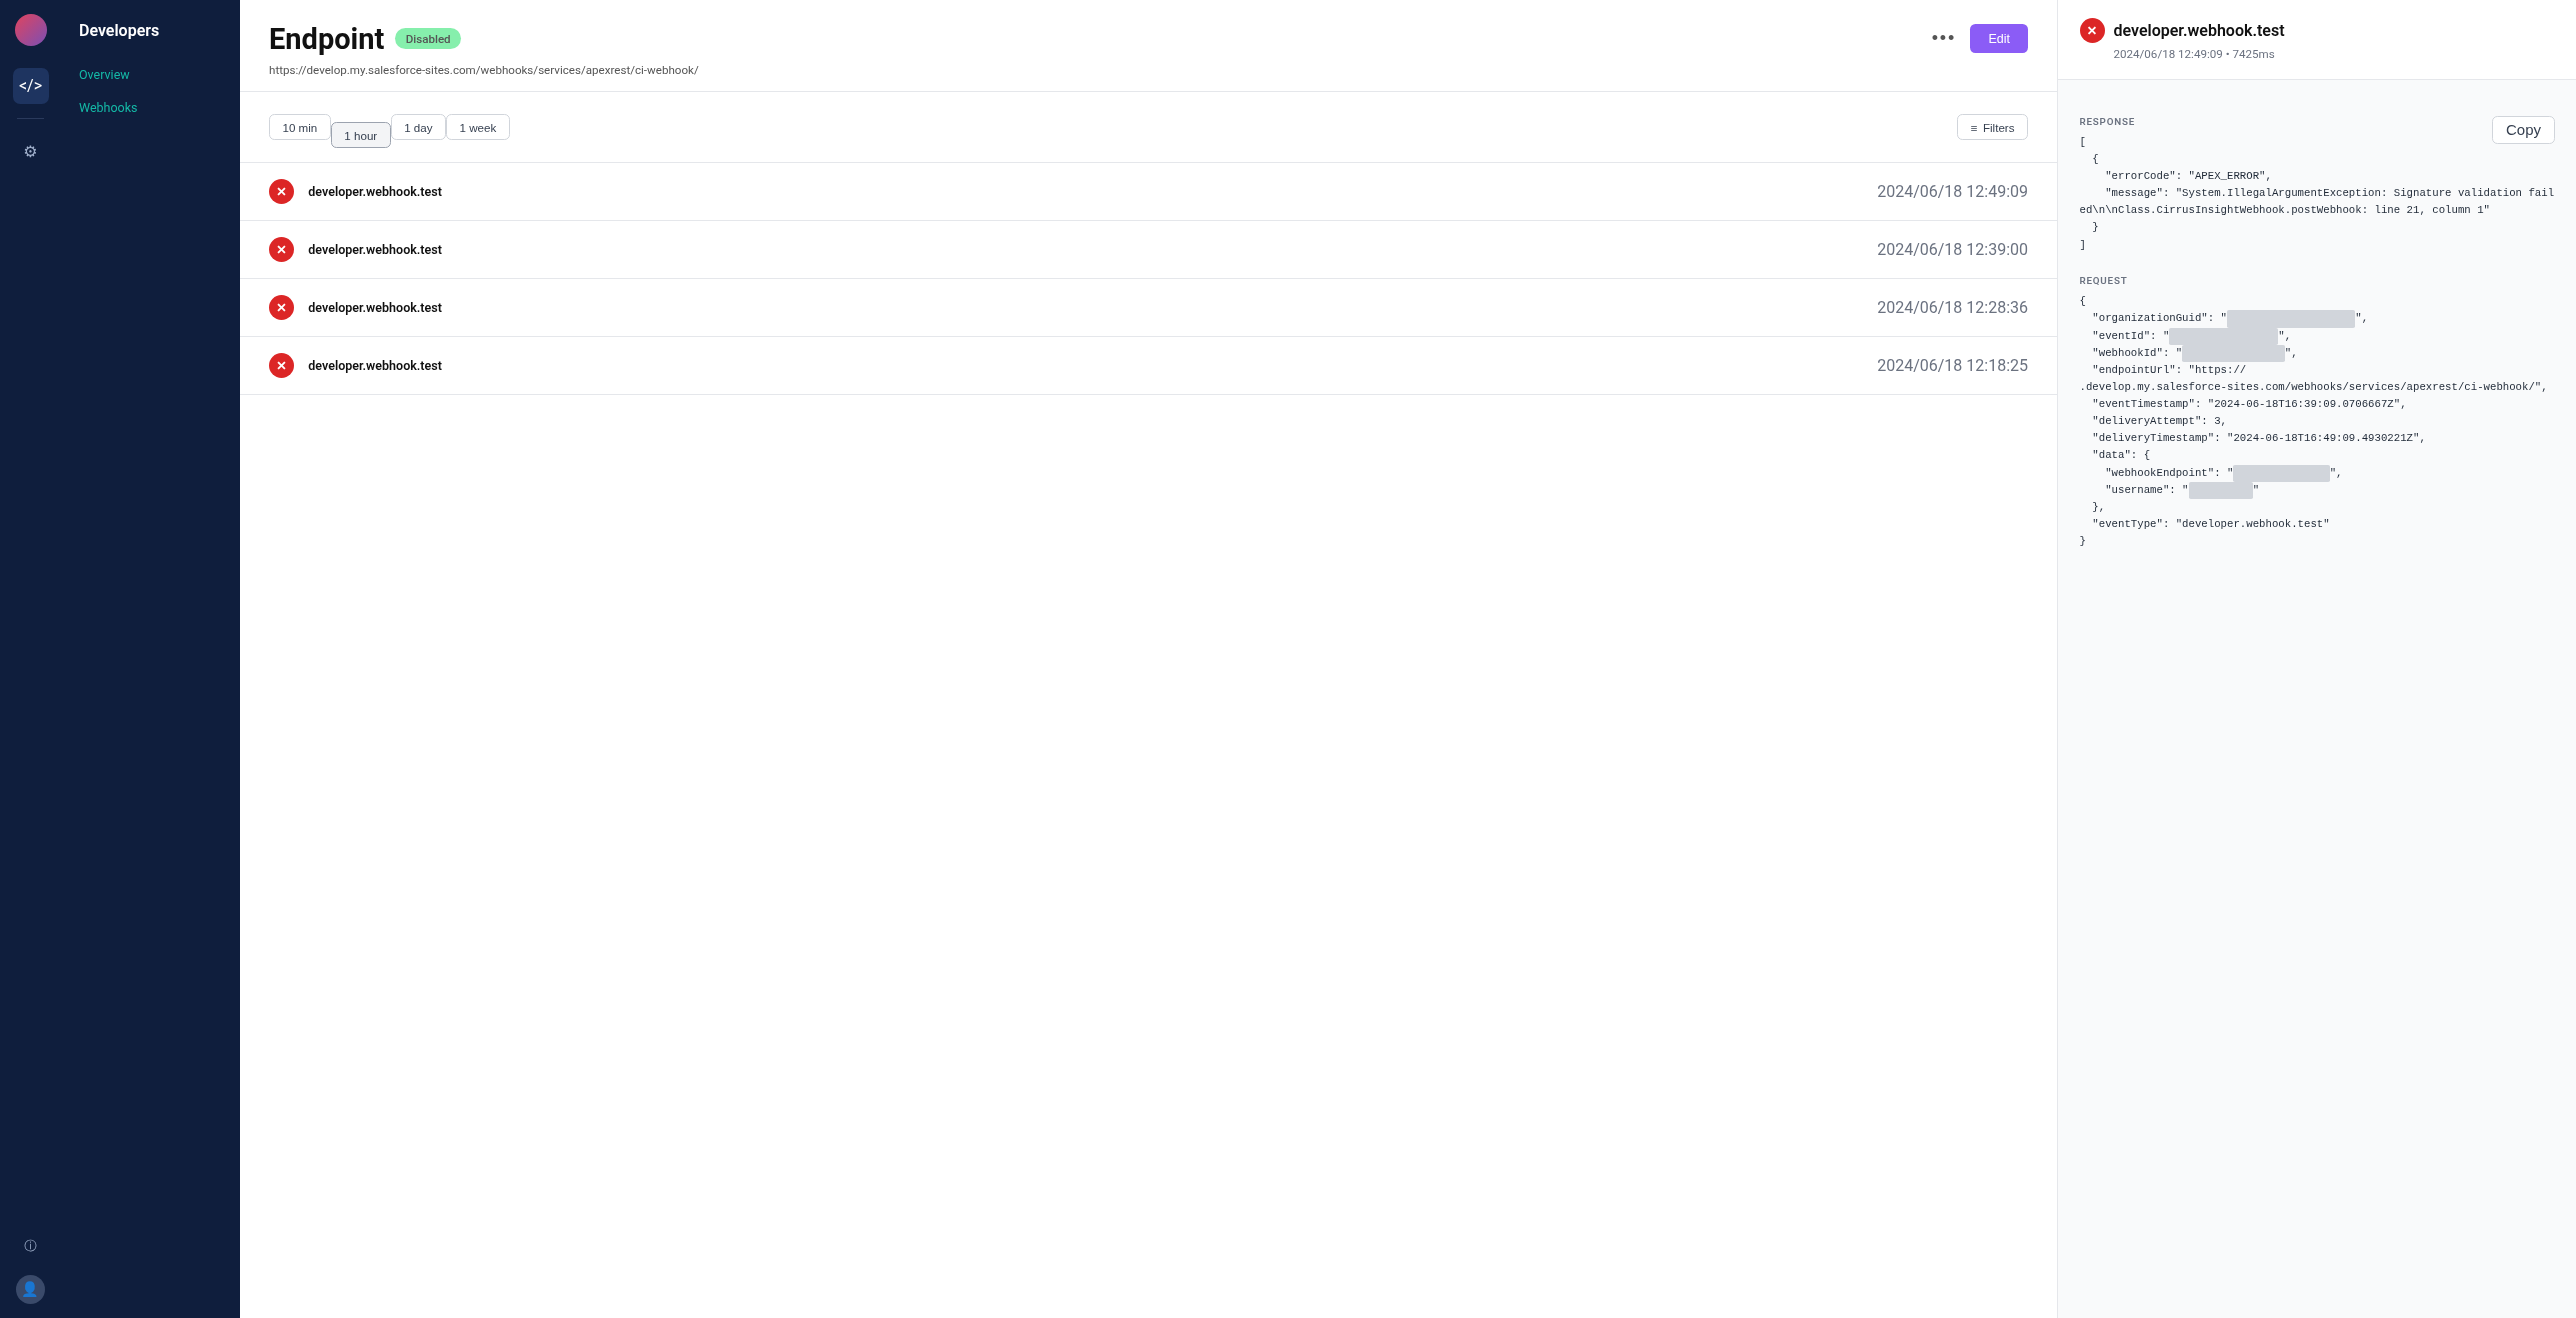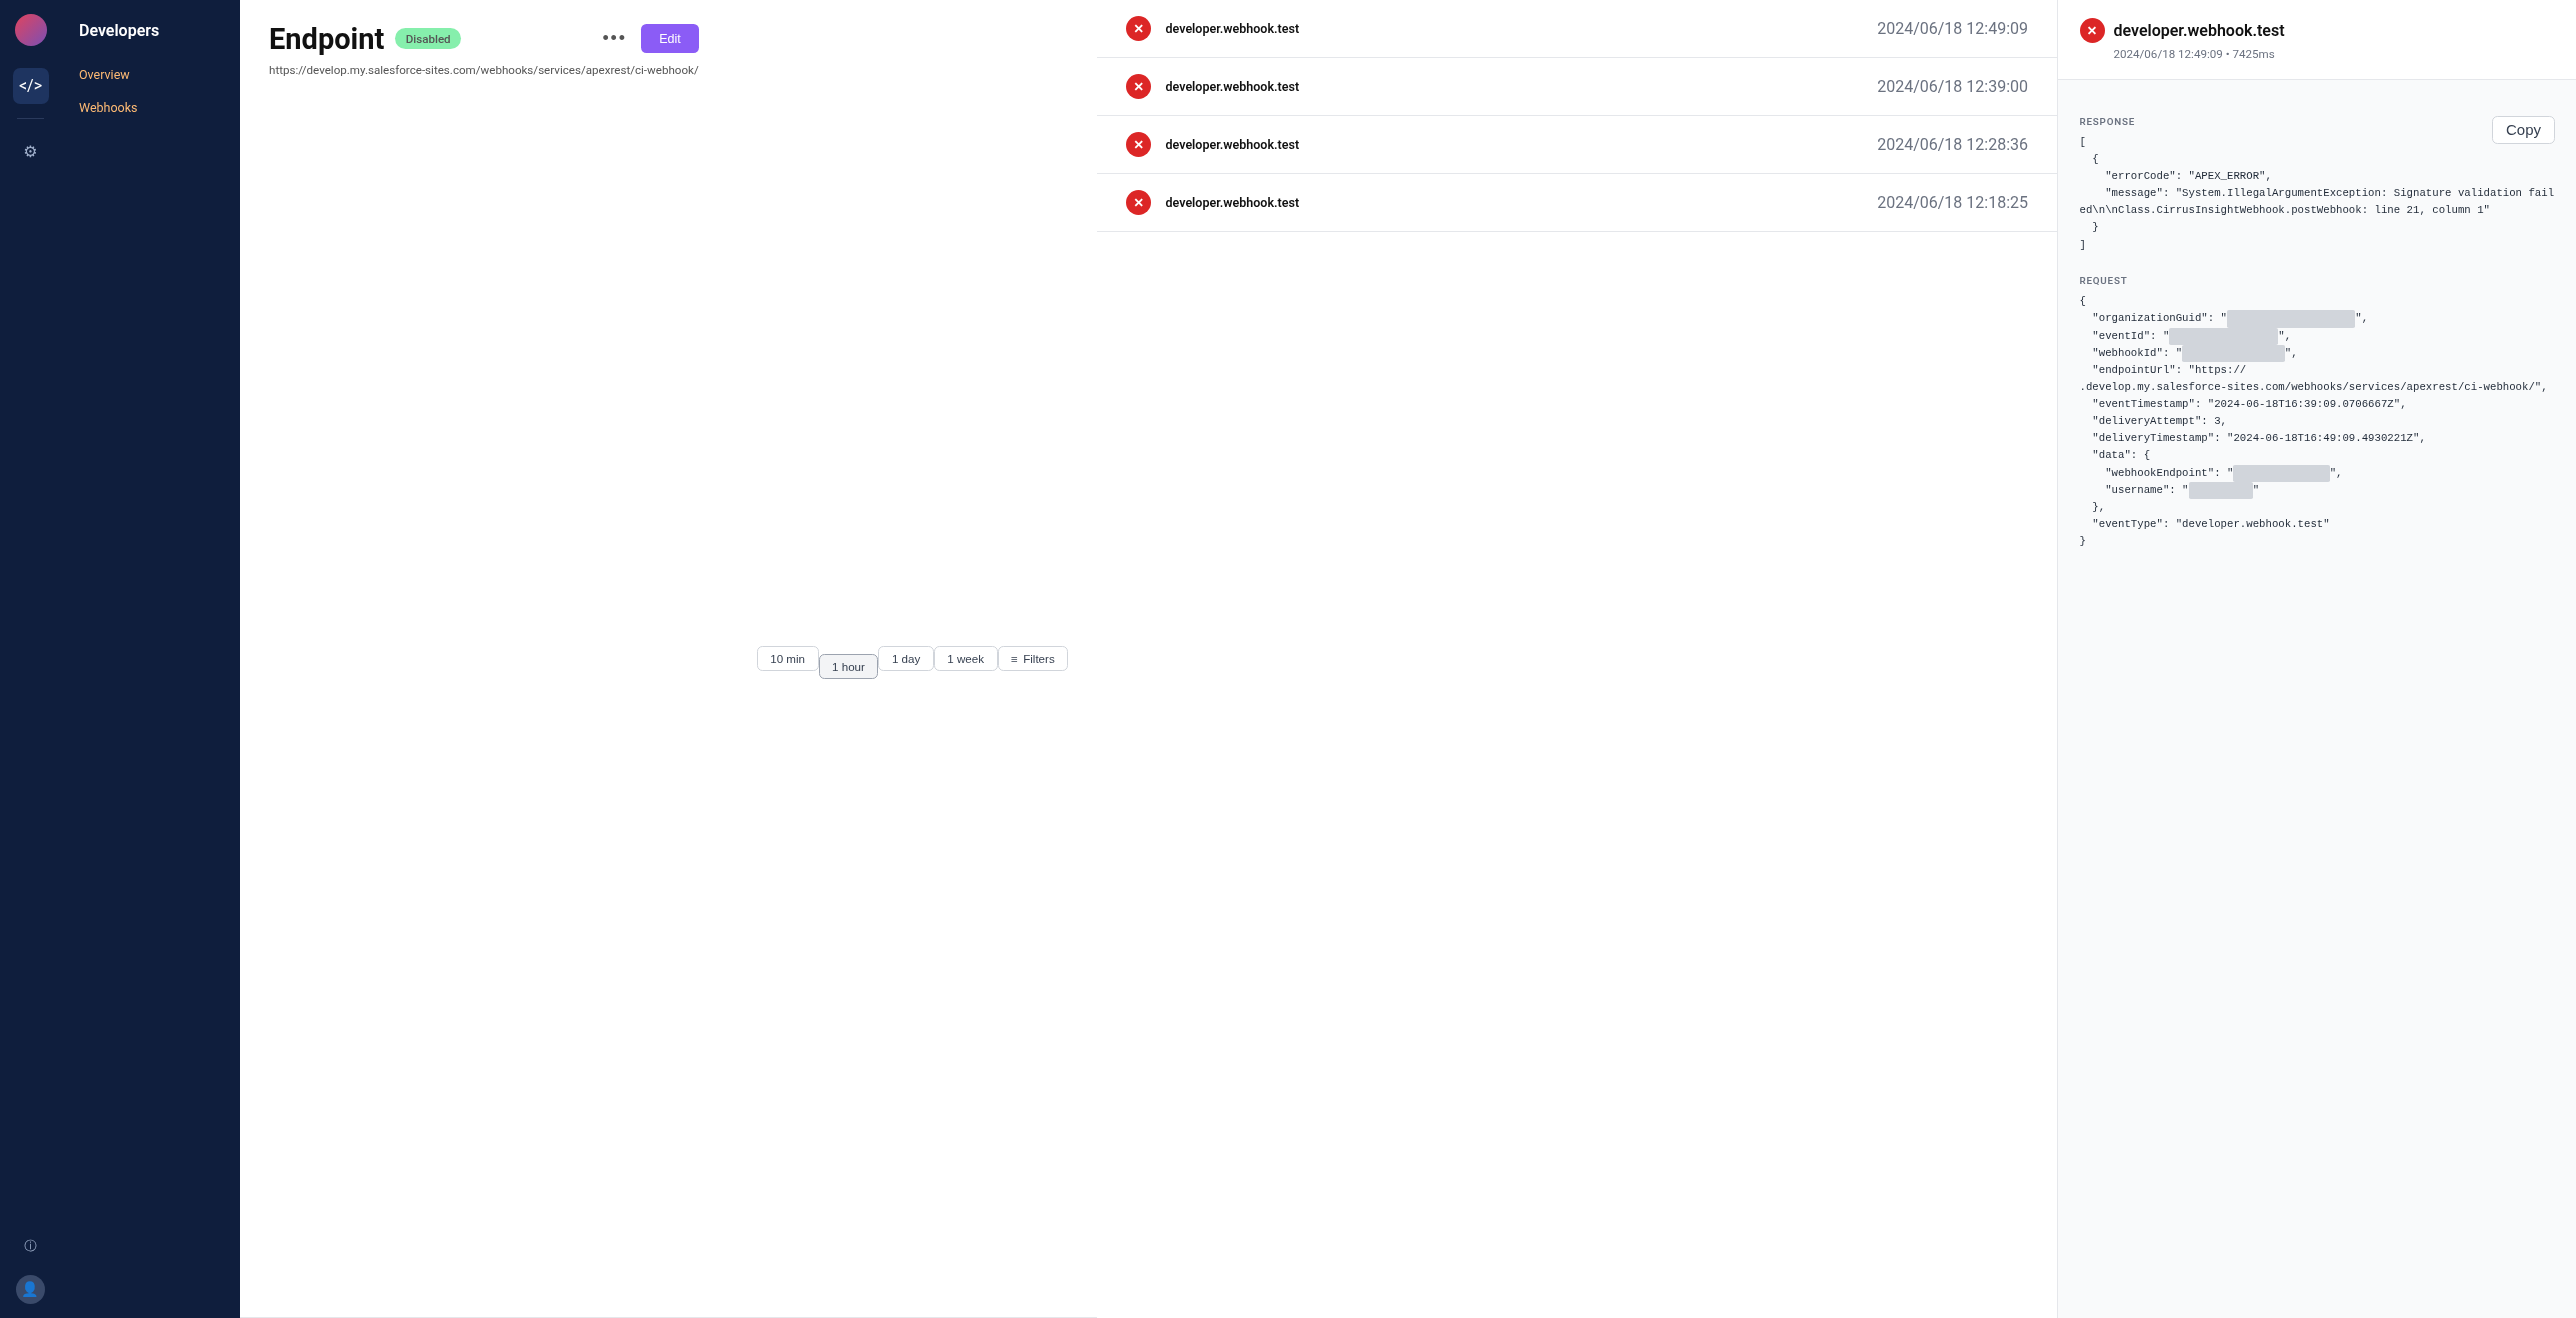--- a/index.html
+++ b/index.html
@@ -78,30 +78,31 @@
       flex-shrink: 0;
     }
     .nav-sidebar-title {
       color: #fff;
       font-size: 16px;
       font-weight: 600;
       padding: 7.2px 18px 18px;
     }
     .nav-item {
       padding: 9px 18px;
-      color: #fdba74;
+      color: #14b8a6;
       cursor: pointer;
       font-size: 12.5px;
     }
 
     
     .main-content {
       flex: 1;
       background: #fff;
       display: flex;
+      flex-direction: column;
       overflow: hidden;
     }
 
     
     .endpoint-header {
       padding: 21.5px 29px 14.3px;
       border-bottom: 0.9px solid #e5e7eb;
     }
     .endpoint-title-row {
       display: flex;

